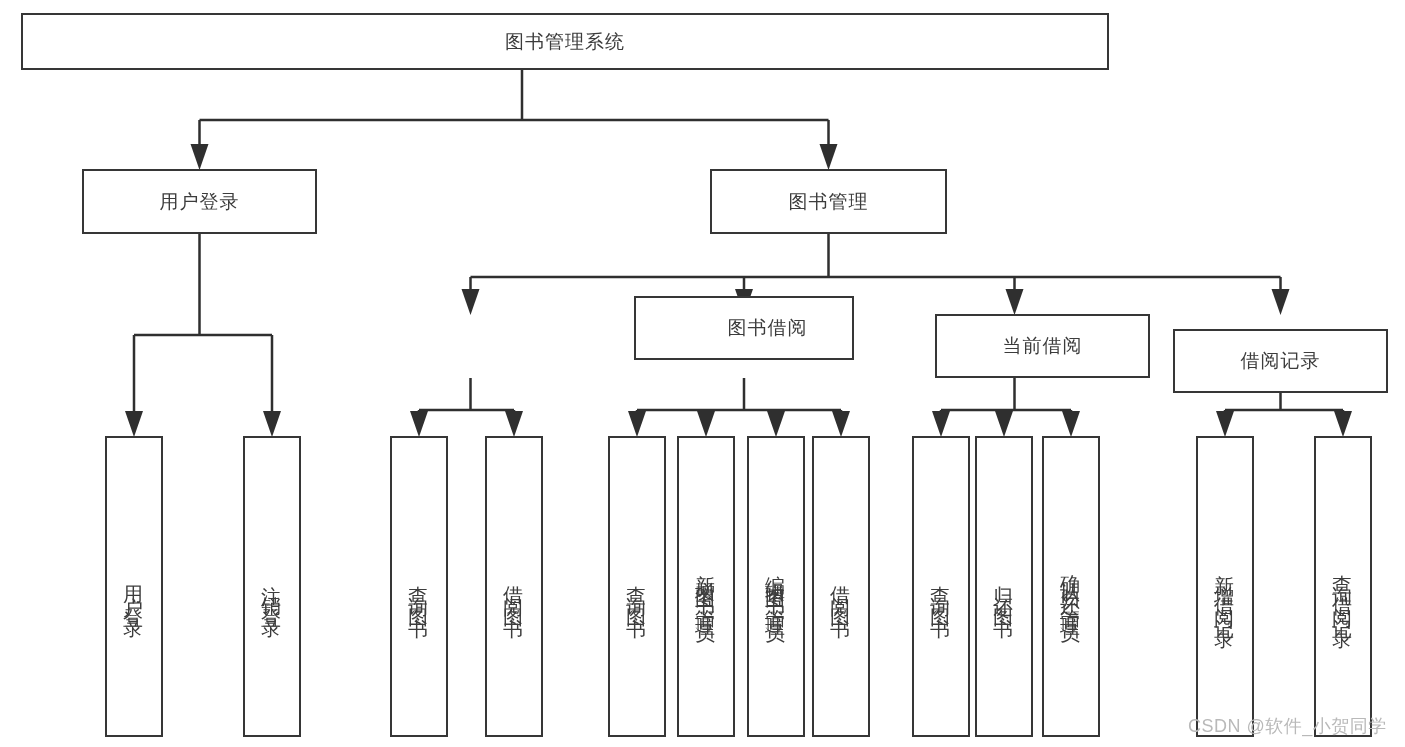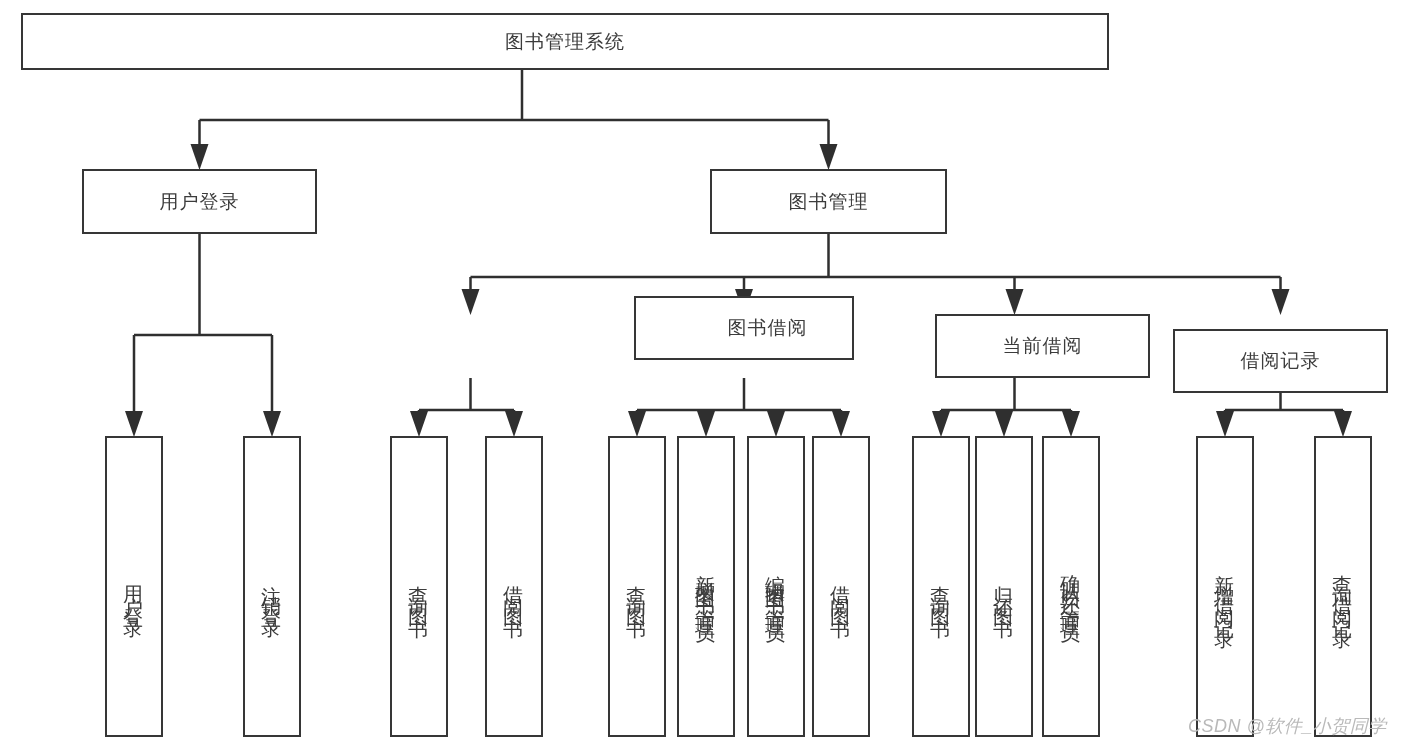--- a/index.html
+++ b/index.html
@@ -57,21 +57,20 @@
   }
   #watermark {
     position: absolute;
     left: 1188px;
     top: 714px;
     font-size: 18px;
     letter-spacing: 0.5px;
     color: #b9b9b9;
     white-space: nowrap;
     z-index: 5;
-    font-style: italic;
   }
 </style>
 </head>
 <body>
 
 <div id="canvas">
 
   <svg id="connector-svg" viewBox="0 0 1405 747" xmlns="http://www.w3.org/2000/svg">
     <g stroke="#2f2f2f" stroke-width="2.5" fill="none">
       <path d="M522,70 V120 M199.5,120 H828.5 M199.5,120 V146 M828.5,120 V146"></path>

